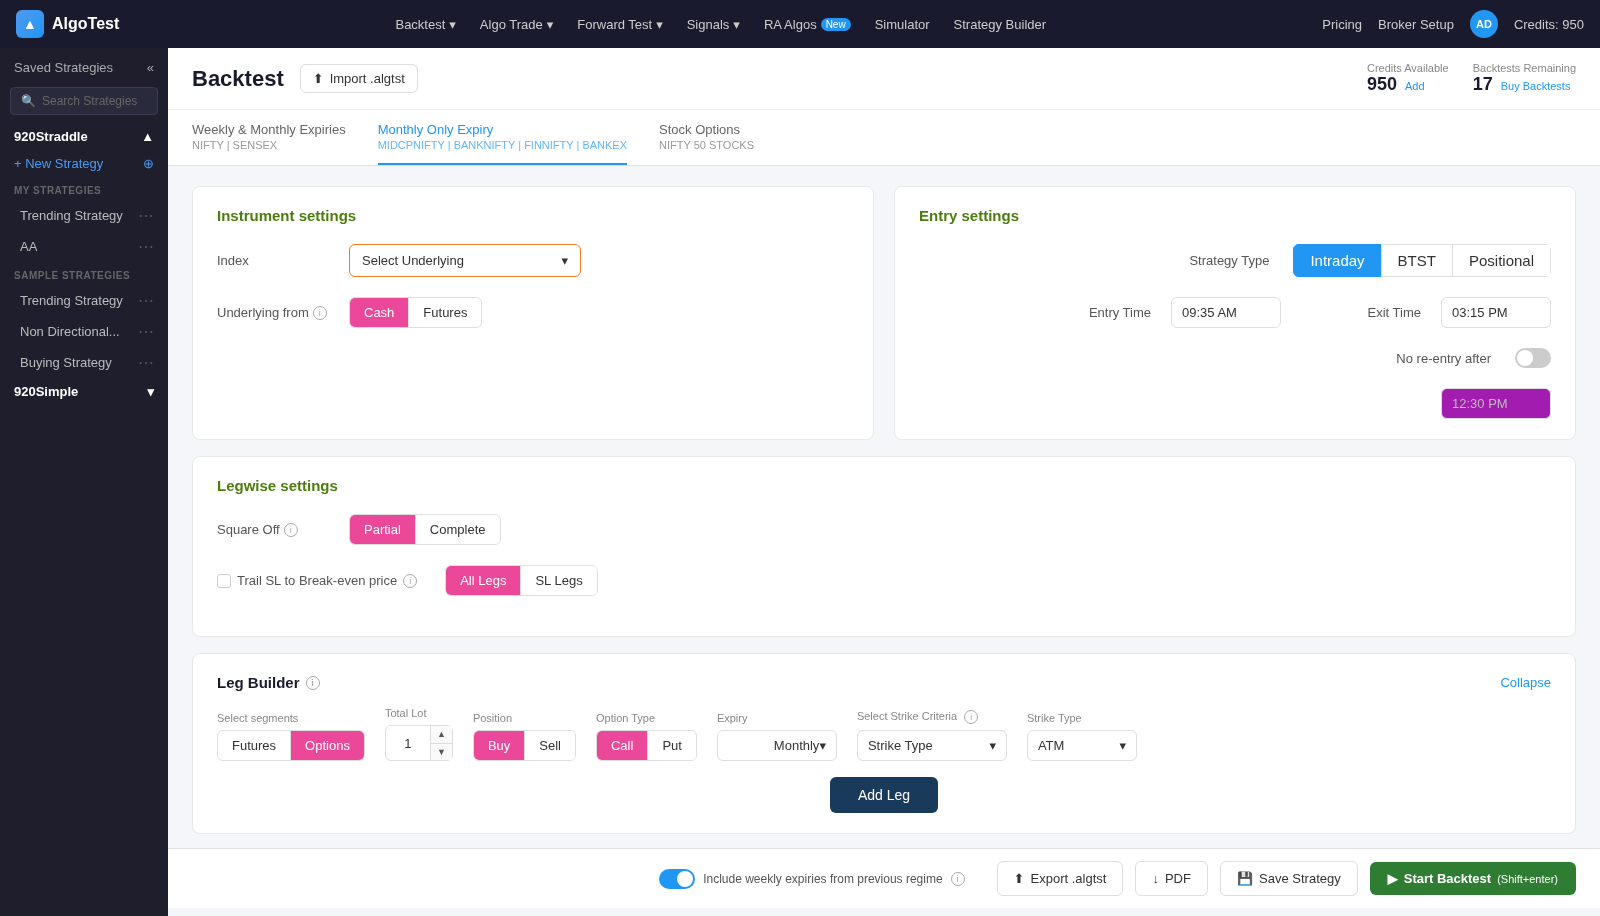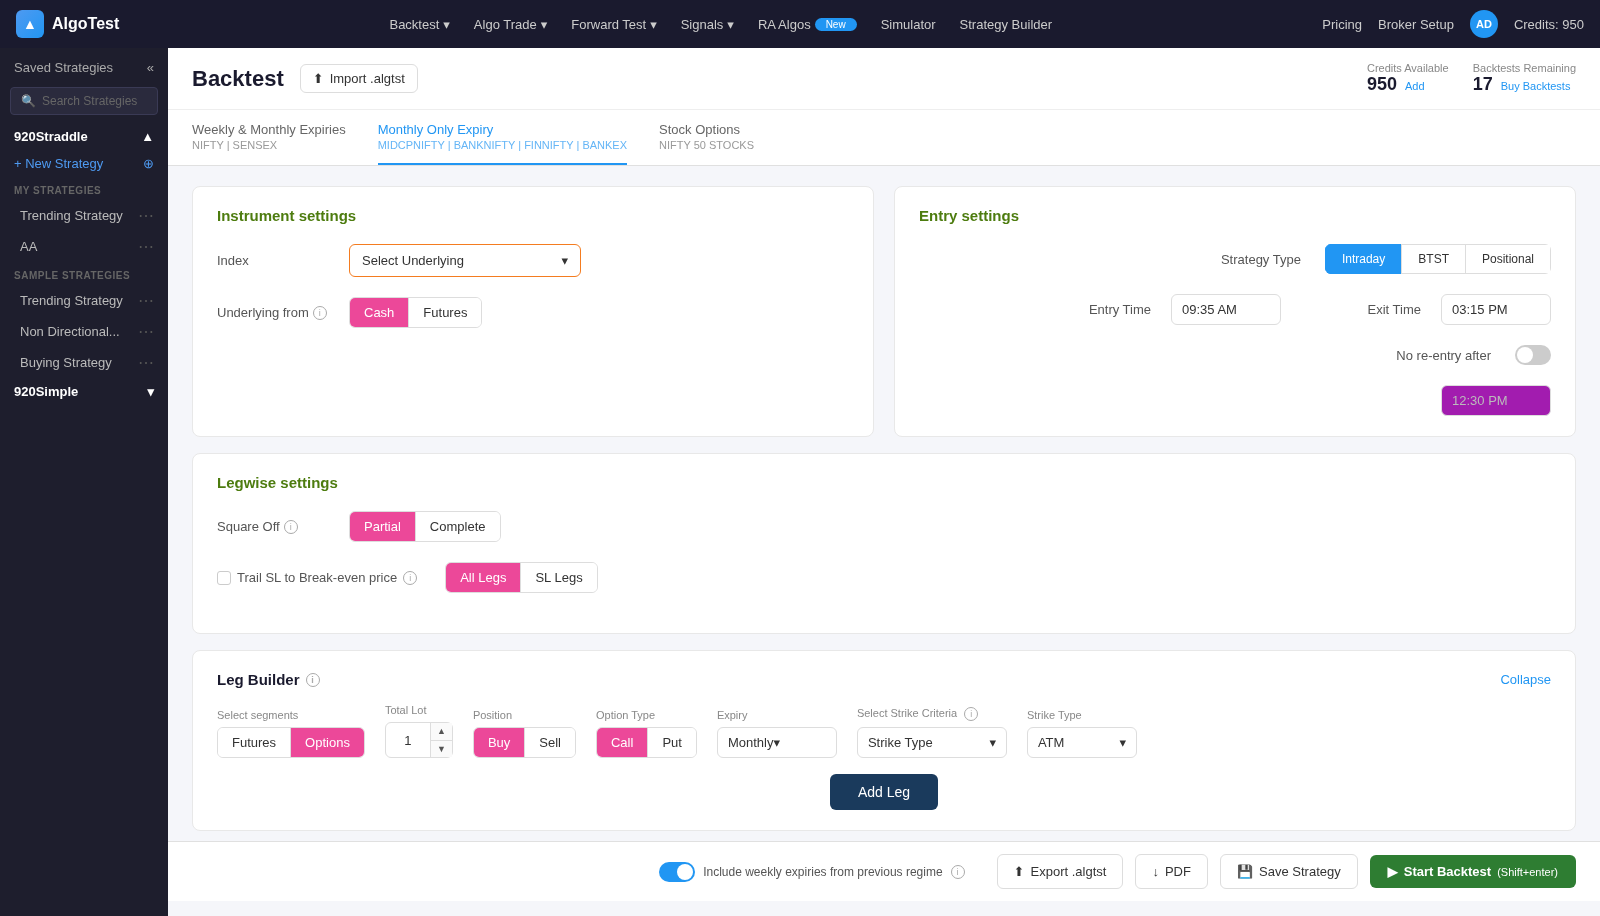--- a/index.html
+++ b/index.html
@@ -41,21 +41,21 @@
       padding: 6px 10px;
       border-radius: 4px;
       cursor: pointer;
       display: flex; align-items: center; gap: 4px;
       font-size: 13px;
     }
     .nav-badge {
       background: #2196f3;
       color: #fff;
       font-size: 10px;
-      padding: 1px 11px;
+      padding: 1px 5px;
       border-radius: 8px;
     }
     .top-nav-right {
       display: flex;
       align-items: center;
       gap: 16px;
       font-size: 13px;
       color: #ccc;
     }
     .avatar {
@@ -296,21 +296,21 @@
       text-align: right;
     }
 
     .btn-type-group {
       display: flex;
       border-radius: 6px;
       overflow: hidden;
     }
     .btn-type {
       padding: 7px 16px;
-      font-size: 12px;
+      font-size: 15px;
       cursor: pointer;
       border: 1px solid #ddd;
       background: #fff;
       color: #333;
     }
     .btn-type.active {
       background: #2196f3;
       color: #fff;
       border-color: #2196f3;
     }
@@ -410,21 +410,21 @@
       cursor: pointer;
       font-size: 9px;
       color: #555;
       line-height: 1.4;
     }
     .lot-btn:first-child { border-bottom: 1px solid #ddd; }
 
     .expiry-select {
       display: flex;
       align-items: center;
-      justify-content: flex-start;
+      justify-content: flex-end;
       border: 1px solid #ddd;
       border-radius: 6px;
       padding: 7px 10px;
       width: 120px;
       font-size: 13px;
       cursor: pointer;
       background: #fff;
     }
 
     .strike-select {
@@ -462,21 +462,21 @@
       font-size: 14px;
       font-weight: 500;
       cursor: pointer;
       display: block;
       margin: 0 auto;
     }
 
     
     .bottom-bar {
       position: fixed;
-      bottom: 15px;
+      bottom: 8px;
       left: 168px;
       right: 0;
       background: #fff;
       border-top: 1px solid #e0e0e0;
       padding: 12px 24px;
       display: flex;
       align-items: center;
       justify-content: flex-end;
       gap: 12px;
       z-index: 100;

